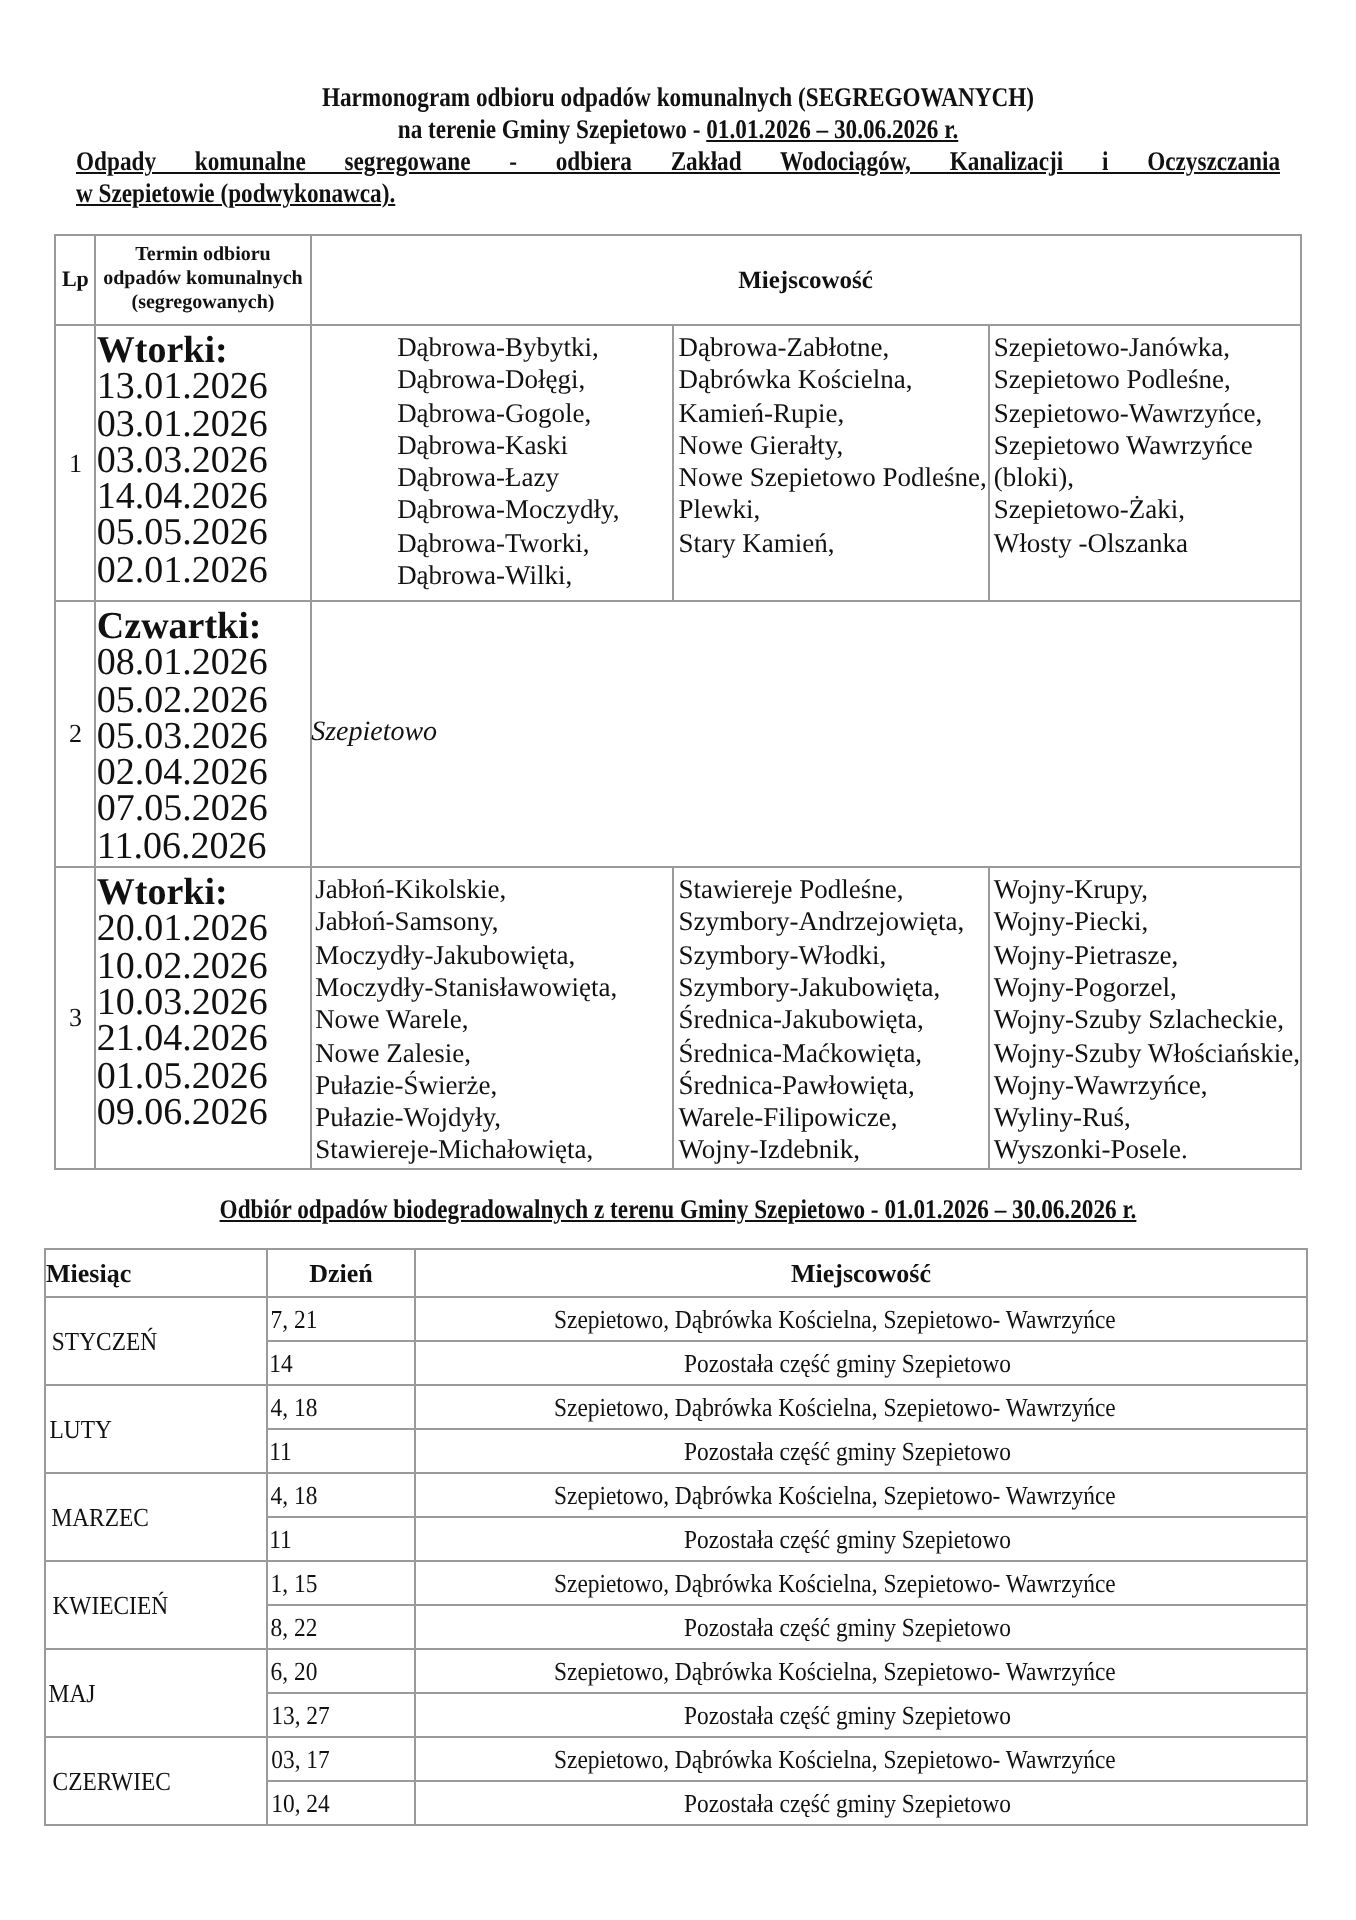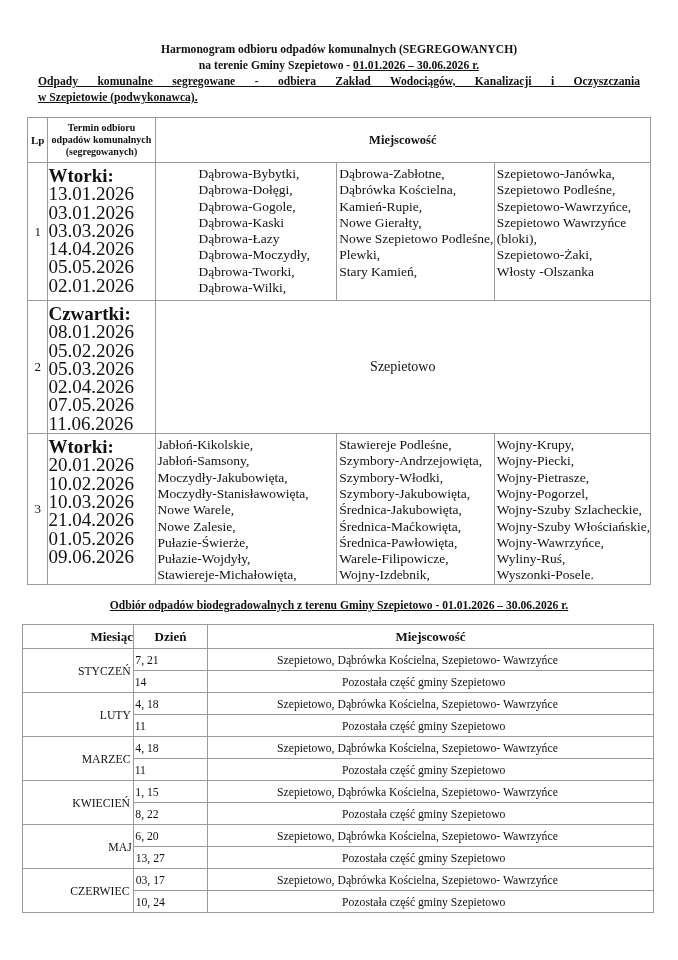--- a/index.html
+++ b/index.html
@@ -33,36 +33,36 @@
     
     #t1 { left: 27px; top: 117px; width: 624px; }
     #t1 th { font-weight: bold; }
     #t1 .lp-h { width: 24px; font-size: 11px; }
     #t1 .term-h { width: 122px; font-size: 10px; line-height: 12px; height: 44px; font-family: Liberation Serif, serif; }
     #t1 .loc-h { font-size: 12.5px; }
     #t1 td.lp { text-align: center; font-size: 13px; vertical-align: middle; }
     #t1 td.dates { text-align: left; vertical-align: top; font-size: 19px; line-height: 18.3px; padding-top: 4px; margin-left: 48px; }
     #t1 td.dates .day { font-weight: bold; }
     #t1 td.col { vertical-align: top; font-size: 13.5px; line-height: 16.3px; padding: 3px 0 0 2px; white-space: nowrap; }
-    #t1 td.single { text-align: center; vertical-align: middle; font-size: 14px; }
+    #t1 td.single { vertical-align: middle; font-size: 14px; font-style: italic; }
     #r1 { height: 138px; }
     #r2 { height: 133px; }
     #r3 { height: 147px; }
 
     #bio-title {
       position: absolute; left: 0; width: 678px; top: 597px; text-align: center;
       font-weight: bold; font-size: 13.5px; line-height: 16px; text-decoration: underline;
       transform: scaleX(0.86); transform-origin: center;
     }
 
     
     #t2 { left: 22px; top: 624px; width: 632px; }
     #t2 th { font-weight: bold; font-size: 13px; height: 23px; }
     #t2 td { font-size: 13px; height: 21px; }
-    #t2 .m { width: 110px; text-align: right; }
+    #t2 .m { width: 110px; text-align: left; }
     #t2 .d { width: 73px; }
     #t2 .p { padding-left: 5px; text-align: center; }
     .cond { display: inline-block; transform: scaleX(0.9); transform-origin: left; white-space: nowrap; }
     .condc { display: inline-block; transform: scaleX(0.9); transform-origin: center; white-space: nowrap; }
   </style>
 </head>
 <body>
 
 <div id="h1" class="heading">Harmonogram odbioru odpadów komunalnych (SEGREGOWANYCH)</div>
 <div id="h2" class="heading">

